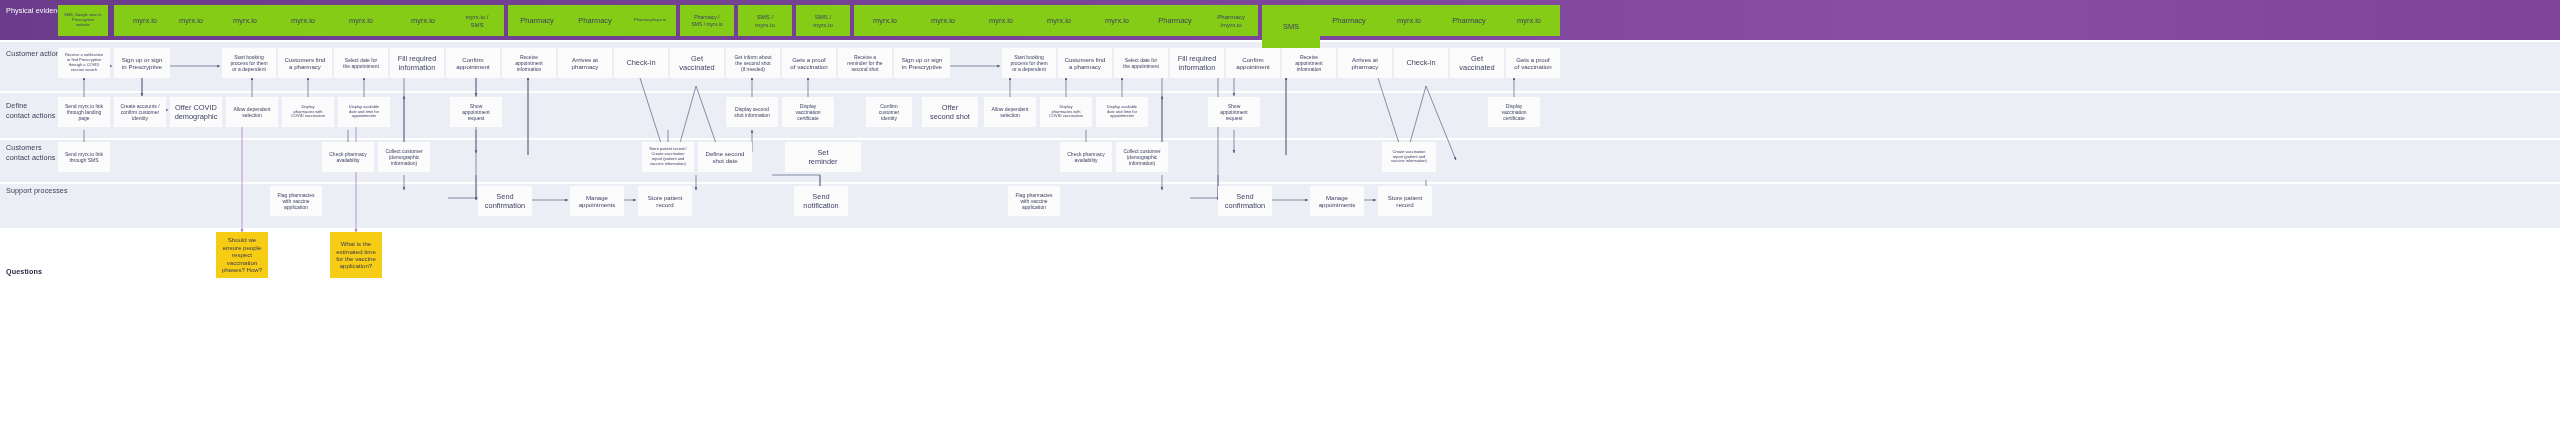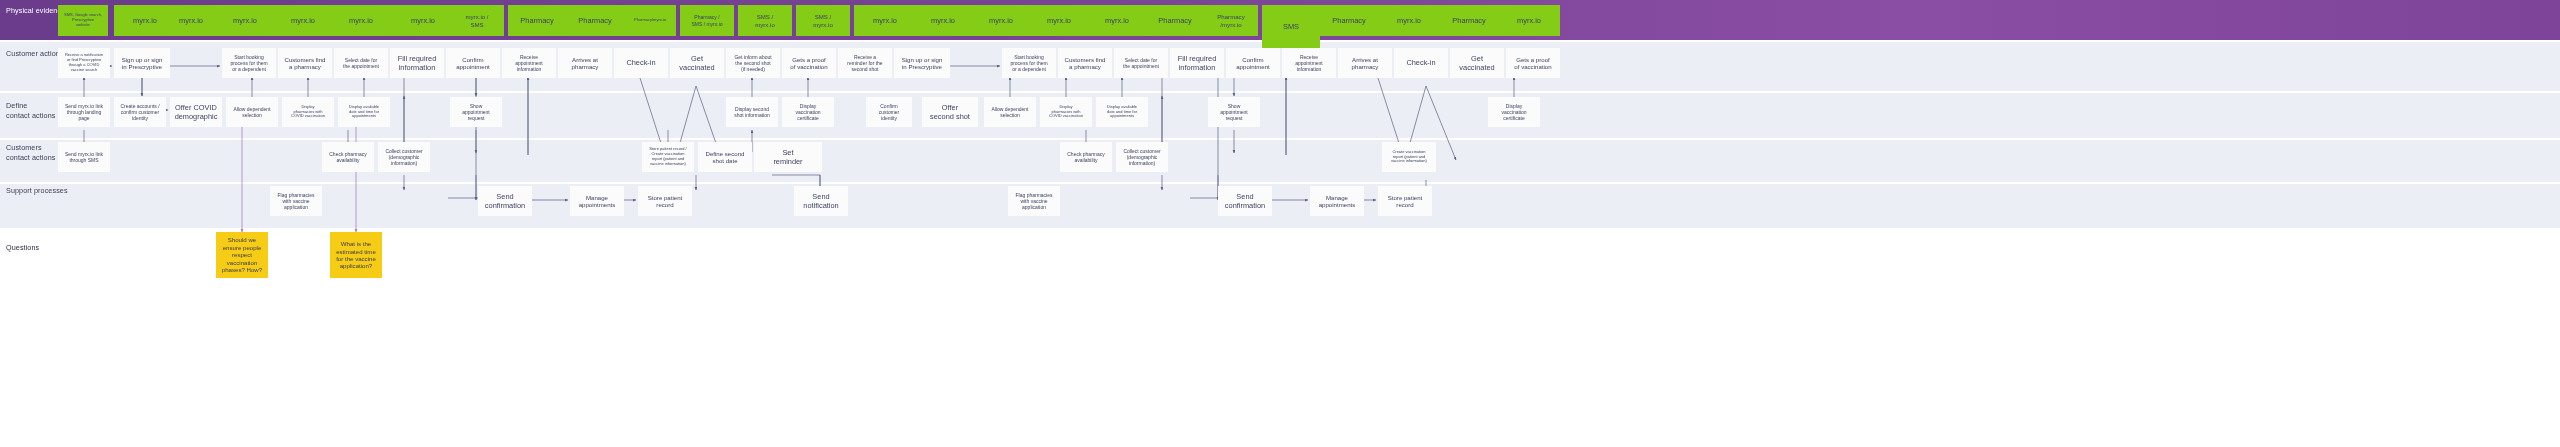--- a/index.html
+++ b/index.html
@@ -36,21 +36,21 @@
   .row-label {
     position: absolute;
     left: 6px;
     font-size: 7.2px;
     color: #3a3a52;
     line-height: 1.35;
     white-space: pre-line;
     letter-spacing: .1px;
   }
   .row-label.on-purple { color: #ffffff; }
-  .row-label.bold { font-weight: normal; color: #2b2b44; }
+  .row-label.bold { font-weight: bold; color: #2b2b44; margin-top: 24px; }
 
   
   .node {
     position: absolute;
     background: #fbfbfc;
     border: 0;
     display: flex;
     align-items: center;
     justify-content: center;
     text-align: center;
@@ -349,21 +349,21 @@
 availability</div>
       <div class="node  t-xs" style="left: 378px; top: 142px; width: 52px; height: 30px; white-space: pre-line;">Collect customer
 (demographic
 information)</div>
       <div class="node  t-xxs" style="left: 642px; top: 142px; width: 52px; height: 30px; white-space: pre-line;">Store patient record /
 Create vaccination
 report (patient and
 vaccine information)</div>
       <div class="node  t-s" style="left: 698px; top: 142px; width: 54px; height: 30px; white-space: pre-line;">Define second
 shot date</div>
-      <div class="node  t-m" style="left: 754px; top: 142px; width: 68px; height: 30px; white-space: pre-line;">Set
+      <div class="node  t-m" style="left: 785px; top: 142px; width: 76px; height: 30px; white-space: pre-line;">Set
 reminder</div>
       <div class="node  t-xs" style="left: 1060px; top: 142px; width: 52px; height: 30px; white-space: pre-line;">Check pharmacy
 availability</div>
       <div class="node  t-xs" style="left: 1116px; top: 142px; width: 52px; height: 30px; white-space: pre-line;">Collect customer
 (demographic
 information)</div>
       <div class="node  t-xxs" style="left: 1382px; top: 142px; width: 54px; height: 30px; white-space: pre-line;">Create vaccination
 report (patient and
 vaccine information)</div>
     </div>

